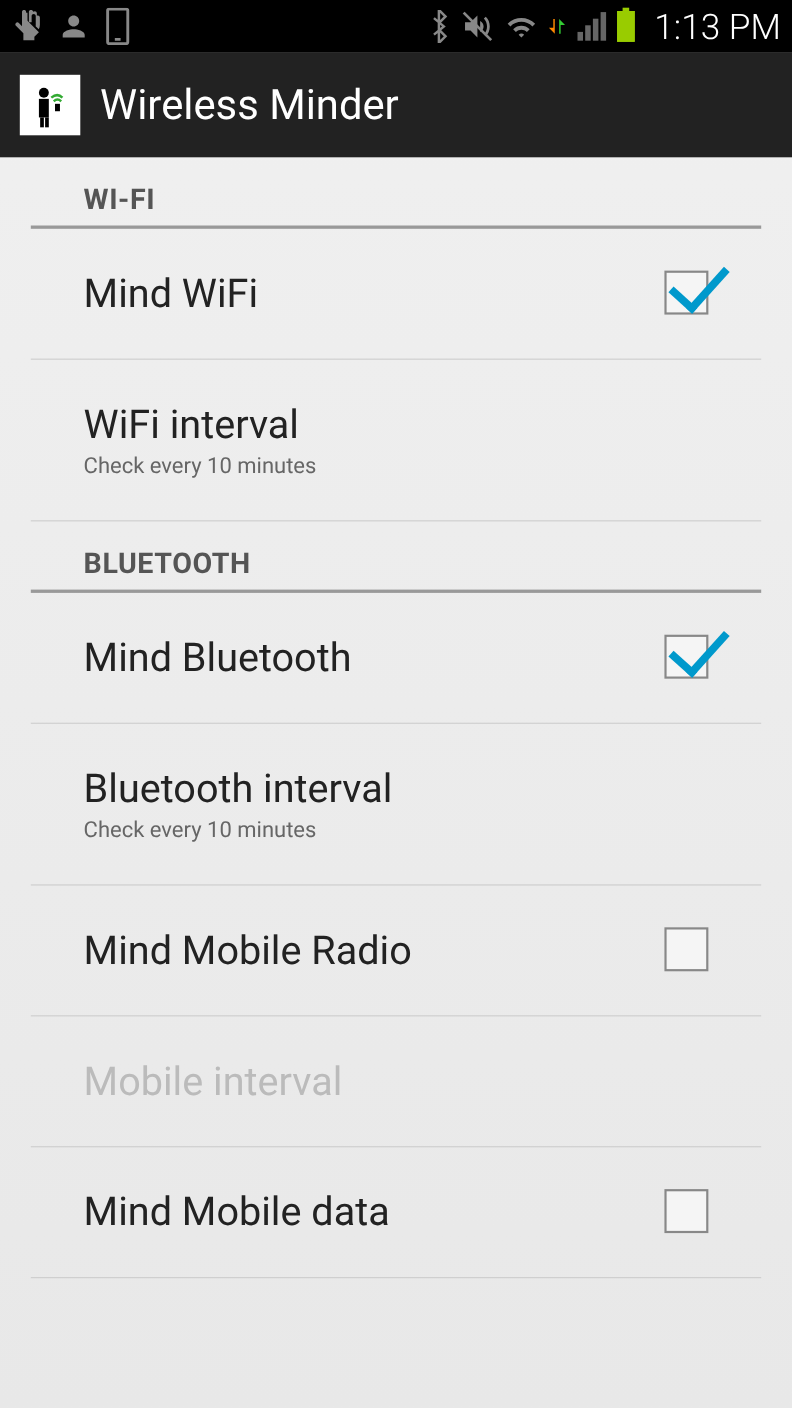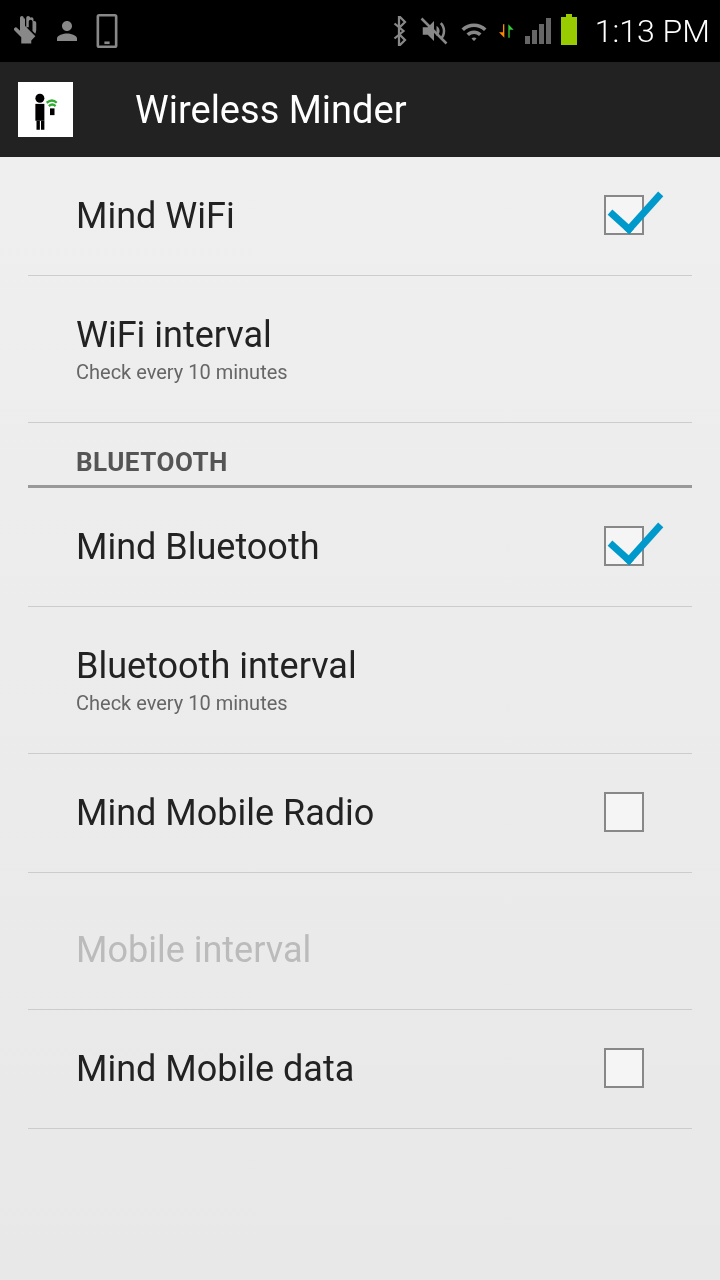--- a/index.html
+++ b/index.html
@@ -8,21 +8,21 @@
       box-sizing: border-box;
     }
     body {
       font-family: Roboto, "Helvetica Neue", Arial, sans-serif;
       width: 720px;
       height: 1280px;
       background: linear-gradient(to bottom, #f0f0f0, #e8e8e8);
       overflow: hidden;
     }
     .status-bar {
-      height: 62px;
+      height: 48px;
       background: #000;
       display: flex;
       align-items: center;
       justify-content: space-between;
       padding: 0 10px;
       color: #888;
     }
     .status-left {
       display: flex;
       align-items: center;
@@ -43,21 +43,20 @@
       font-size: 32px;
       font-weight: 300;
       margin-left: 8px;
     }
     .app-bar {
       height: 95px;
       background: #222;
       display: flex;
       align-items: center;
       padding: 0 18px;
-      gap: 44px;
     }
     .app-icon {
       width: 55px;
       height: 55px;
       background: #fff;
       display: flex;
       align-items: center;
       justify-content: center;
       margin-right: 18px;
     }
@@ -97,21 +96,20 @@
       font-weight: 400;
     }
     .setting-subtitle {
       color: #666;
       font-size: 20px;
       font-weight: 400;
       margin-top: 4px;
     }
     .setting-title.disabled {
       color: #bbb;
-      margin-top: 18px;
     }
     .checkbox {
       width: 40px;
       height: 40px;
       border: 2px solid #888;
       background: #f5f5f5;
       position: relative;
       flex-shrink: 0;
     }
     .checkbox.checked::after {
@@ -222,20 +220,21 @@
       <path d="M21 14 Q26 10 30 14" stroke="#3a3" stroke-width="2" fill="none"></path>
       <path d="M23 17 Q26 14 29 17" stroke="#3a3" stroke-width="2" fill="none"></path>
       <rect x="24" y="19" width="4" height="6" fill="#000"></rect>
     </svg>
   </div>
   <div class="app-title">Wireless Minder</div>
 </div>
 
 <div class="content">
 
+  <div class="section-header">WI-FI</div>
 
   <div class="setting-row">
     <div class="setting-text">
       <div class="setting-title">Mind WiFi</div>
     </div>
     <div class="checkbox checked"></div>
   </div>
 
   <div class="setting-row">
     <div class="setting-text">

